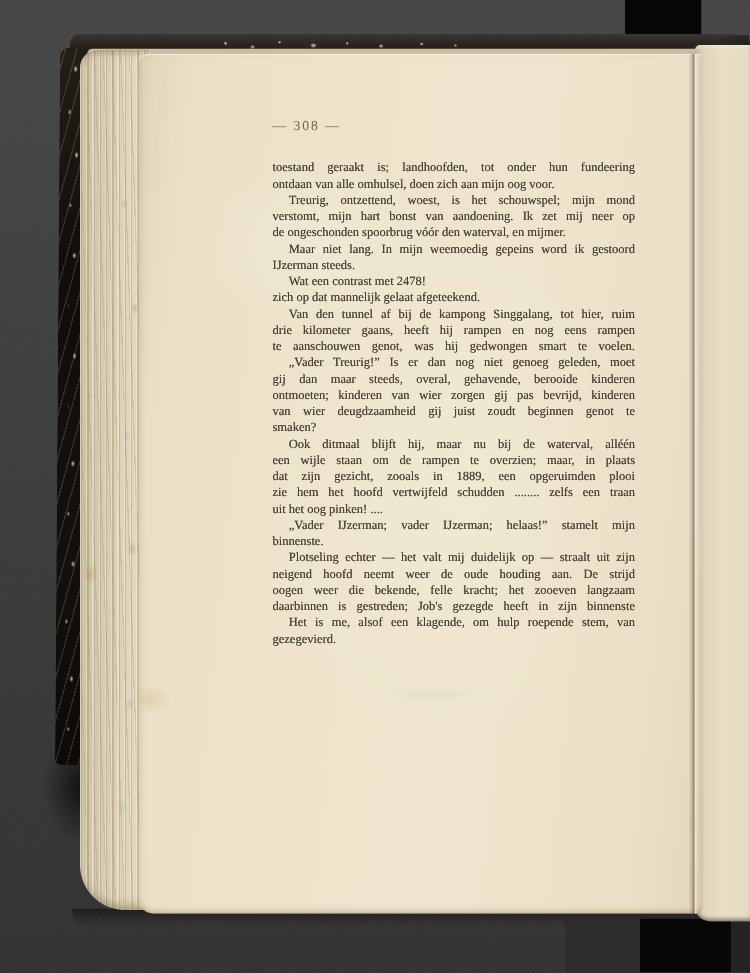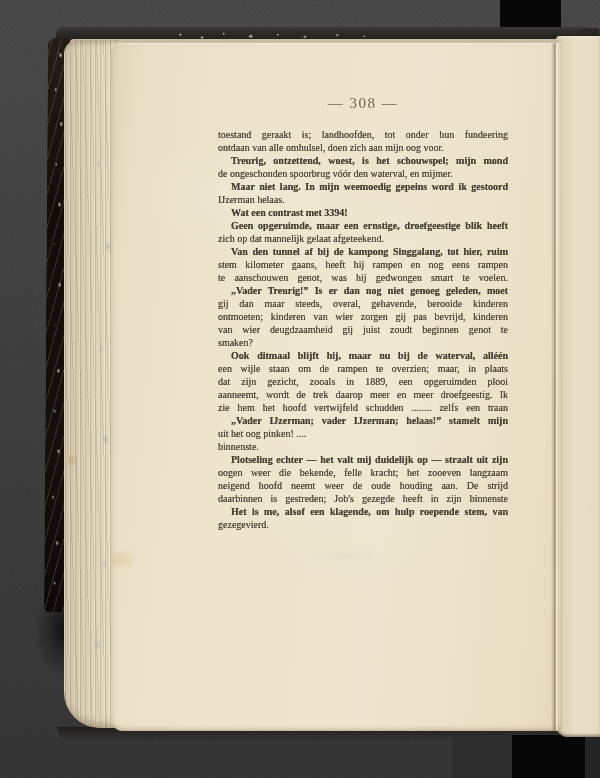--- a/index.html
+++ b/index.html
@@ -101,27 +101,27 @@
     background:linear-gradient(90deg, rgba(120,100,70,0) 0%, rgba(100,80,55,.32) 42%, rgba(66,52,36,.5) 58%, rgba(255,250,238,.55) 78%, rgba(120,100,70,0) 100%);}
   
   .under-shadow{left:58px;top:727px;width:508px;height:14px;z-index:2;
     background:linear-gradient(180deg, rgba(18,15,12,.6), rgba(18,15,12,0));border-radius:0 0 10px 10px;}
   
   .band-b{left:452px;top:735px;width:62px;height:43px;background:#2d2d2d;z-index:2;}
   .black-b{left:512px;top:735px;width:73px;height:43px;background:#070707;z-index:2;}
   .col-b{left:585px;top:733px;width:15px;height:45px;background:#242424;z-index:2;}
 
   
-  .pagenum{left:218px;top:95px;width:290px;z-index:6;text-align:center;
-    font-size:15px;color:#70654f;letter-spacing:1.5px;}
+  .pagenum{left:218px;top:95px;width:290px;z-index:6;text-align:left;
+    font-size:11px;color:#70654f;letter-spacing:1.5px;}
   .text{left:218px;top:128px;width:290px;z-index:6;
     font-size:10px;line-height:13px;color:#463f33;
     text-shadow:0 0 .5px rgba(70,62,48,.75);}
   .ln{min-height:13px;}
-  .ind{text-indent:13px;font-weight:bold;}
+  .ind{text-indent:13px;}
   .jl{text-align:justify;text-align-last:justify;}
 </style>
 </head>
 <body>
 
 <div class="scene">
   <div class="abs gap-tr"></div>
   <div class="abs cover-top"></div>
   <div class="abs cover-corner-tr"></div>
   <div class="abs marble"></div>
@@ -133,42 +133,41 @@
   <div class="abs band-b"></div>
   <div class="abs black-b"></div>
   <div class="abs col-b"></div>
   <div class="abs page"></div>
   <div class="abs gutter"></div>
   <div class="abs pagenum">— 308 —</div>
   <div class="abs text">
       <div class="ln jl">toestand geraakt is; landhoofden, tot onder hun fundeering</div>
       <div class="ln">ontdaan van alle omhulsel, doen zich aan mijn oog voor.</div>
       <div class="ln ind jl">Treurig, ontzettend, woest, is het schouwspel; mijn mond</div>
+      <div class="ln jl">verstomt, mijn hart bonst van aandoening. Ik zet mij neer op</div>
       <div class="ln">de ongeschonden spoorbrug vóór den waterval, en mijmer.</div>
       <div class="ln ind jl">Maar niet lang. In mijn weemoedig gepeins word ik gestoord</div>
-      <div class="ln">IJzerman helaas.</div>
-      <div class="ln ind">Wat een contrast met 3394!</div>
-      <div class="ln ind jl">Geen opgeruimde, maar een ernstige, droefgeestige blik heeft</div>
+      <div class="ln">IJzerman steeds.</div>
+      <div class="ln ind">Wat een contrast met 2478!</div>
       <div class="ln">zich op dat mannelijk gelaat afgeteekend.</div>
       <div class="ln ind jl">Van den tunnel af bij de kampong Singgalang, tot hier, ruim</div>
-      <div class="ln jl">stem kilometer gaans, heeft hij rampen en nog eens rampen</div>
+      <div class="ln jl">drie kilometer gaans, heeft hij rampen en nog eens rampen</div>
       <div class="ln jl">te aanschouwen genot, was hij gedwongen smart te voelen.</div>
       <div class="ln ind jl">„Vader Treurig!” Is er dan nog niet genoeg geleden, moet</div>
       <div class="ln jl">gij dan maar steeds, overal, gehavende, berooide kinderen</div>
       <div class="ln jl">ontmoeten; kinderen van wier zorgen gij pas bevrijd, kinderen</div>
       <div class="ln jl">van wier deugdzaamheid gij juist zoudt beginnen genot te</div>
       <div class="ln">smaken?</div>
       <div class="ln ind jl">Ook ditmaal blijft hij, maar nu bij de waterval, alléén</div>
       <div class="ln jl">een wijle staan om de rampen te overzien; maar, in plaats</div>
       <div class="ln jl">dat zijn gezicht, zooals in 1889, een opgeruimden plooi</div>
-      <div class="ln jl">aanneemt, wordt de trek daarop meer en meer droefgeestig. Ik</div>
       <div class="ln jl">zie hem het hoofd vertwijfeld schudden ........ zelfs een traan</div>
+      <div class="ln">uit het oog pinken! ....</div>
       <div class="ln ind jl">„Vader IJzerman; vader IJzerman; helaas!” stamelt mijn</div>
-      <div class="ln">uit het oog pinken! ....</div>
       <div class="ln">binnenste.</div>
       <div class="ln ind jl">Plotseling echter — het valt mij duidelijk op — straalt uit zijn</div>
+      <div class="ln jl">neigend hoofd neemt weer de oude houding aan. De strijd</div>
       <div class="ln jl">oogen weer die bekende, felle kracht; het zooeven langzaam</div>
-      <div class="ln jl">neigend hoofd neemt weer de oude houding aan. De strijd</div>
       <div class="ln jl">daarbinnen is gestreden; Job's gezegde heeft in zijn binnenste</div>
       <div class="ln ind jl">Het is me, alsof een klagende, om hulp roepende stem, van</div>
       <div class="ln">gezegevierd.</div>
     </div>
 </div>
 
 </body></html>

